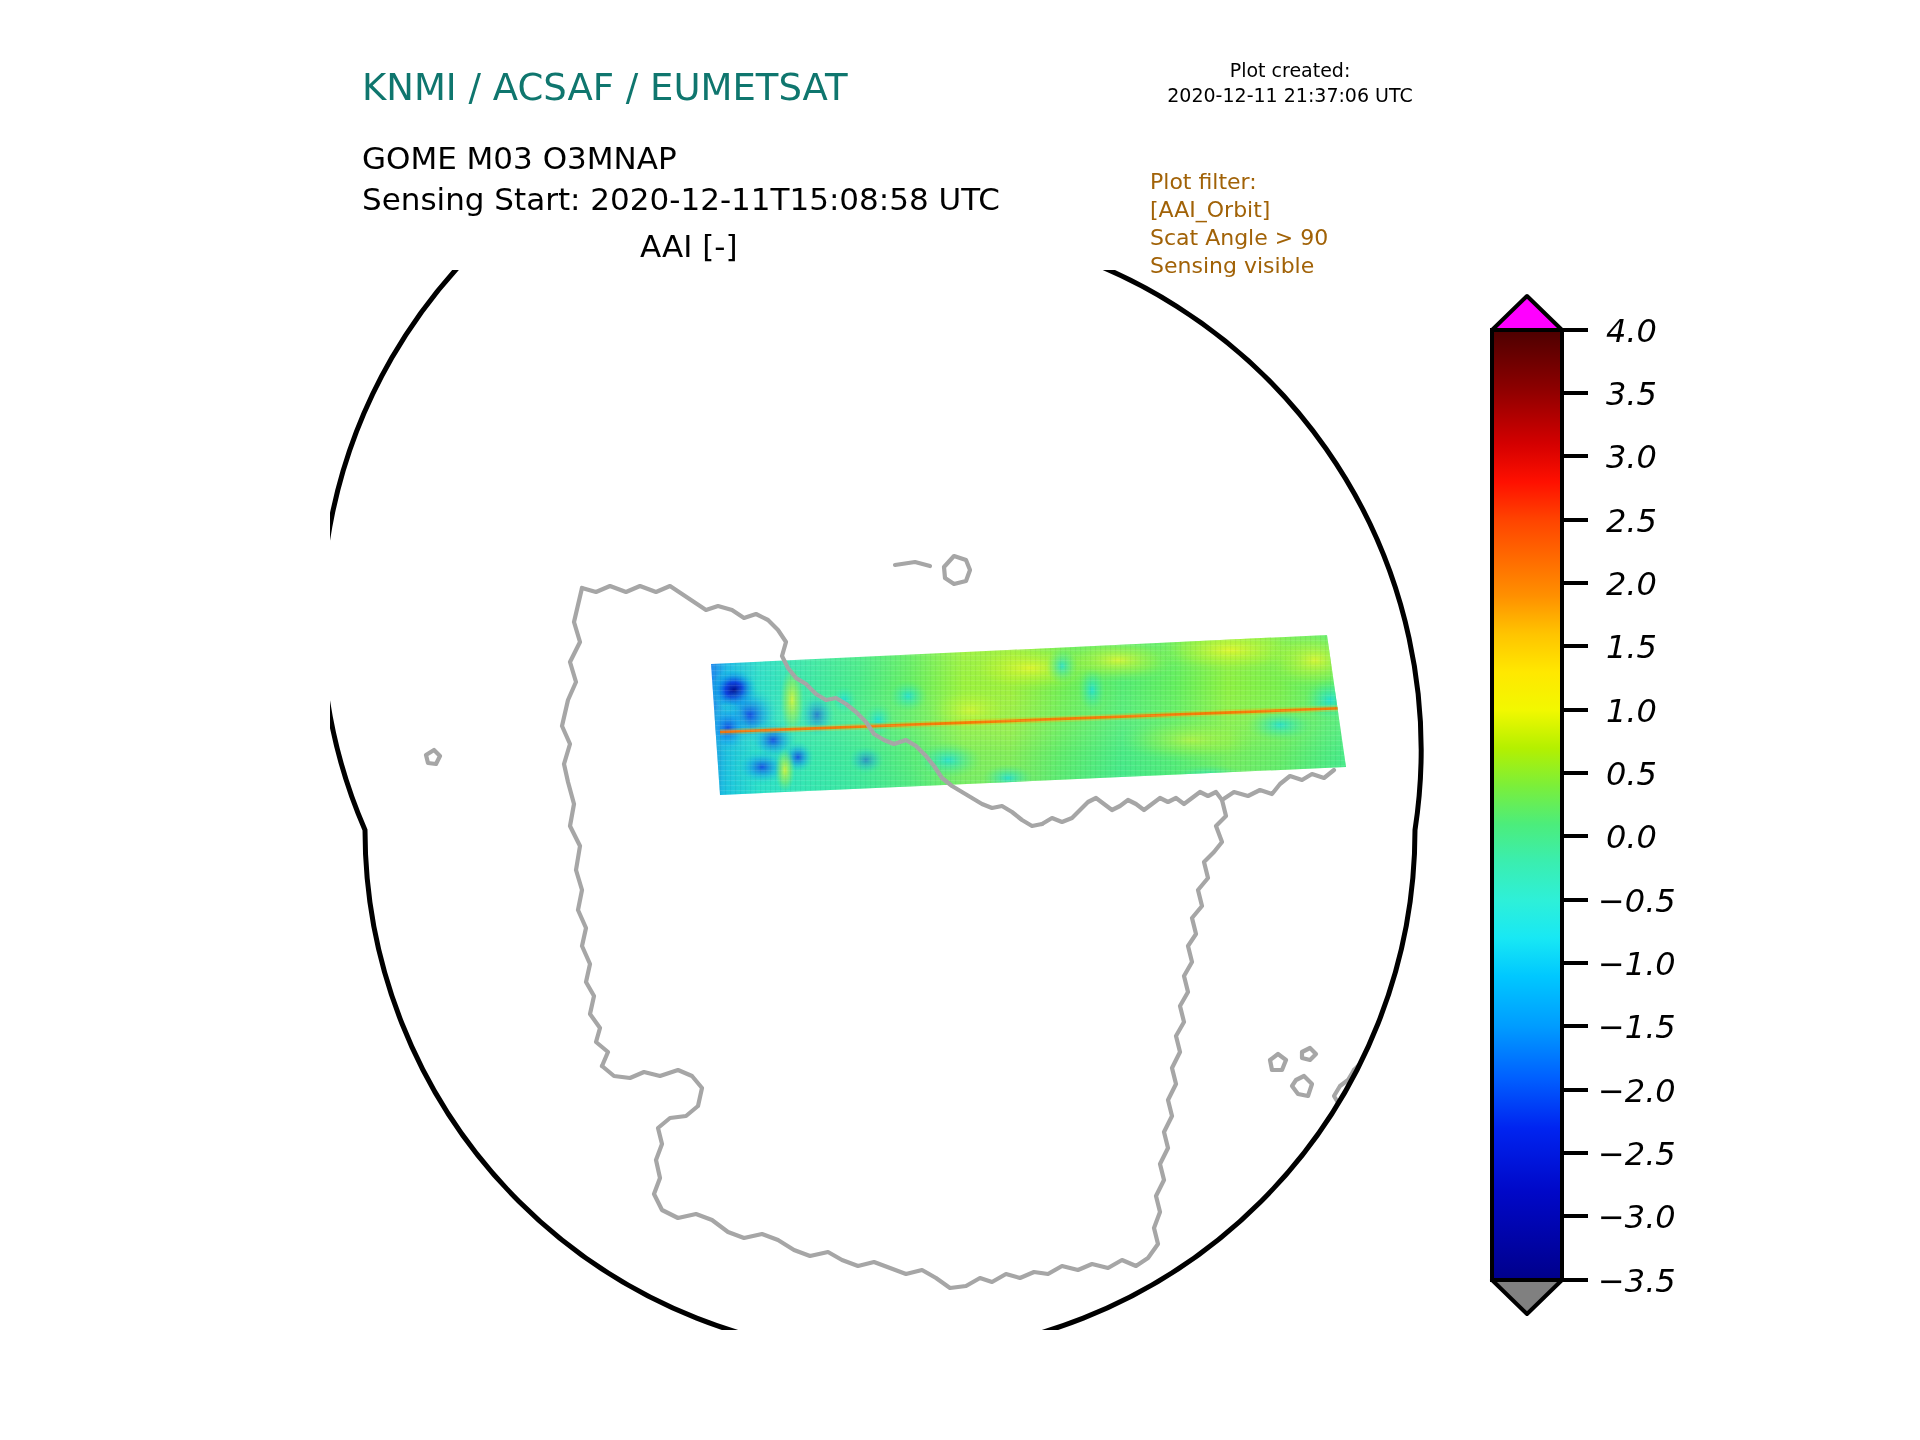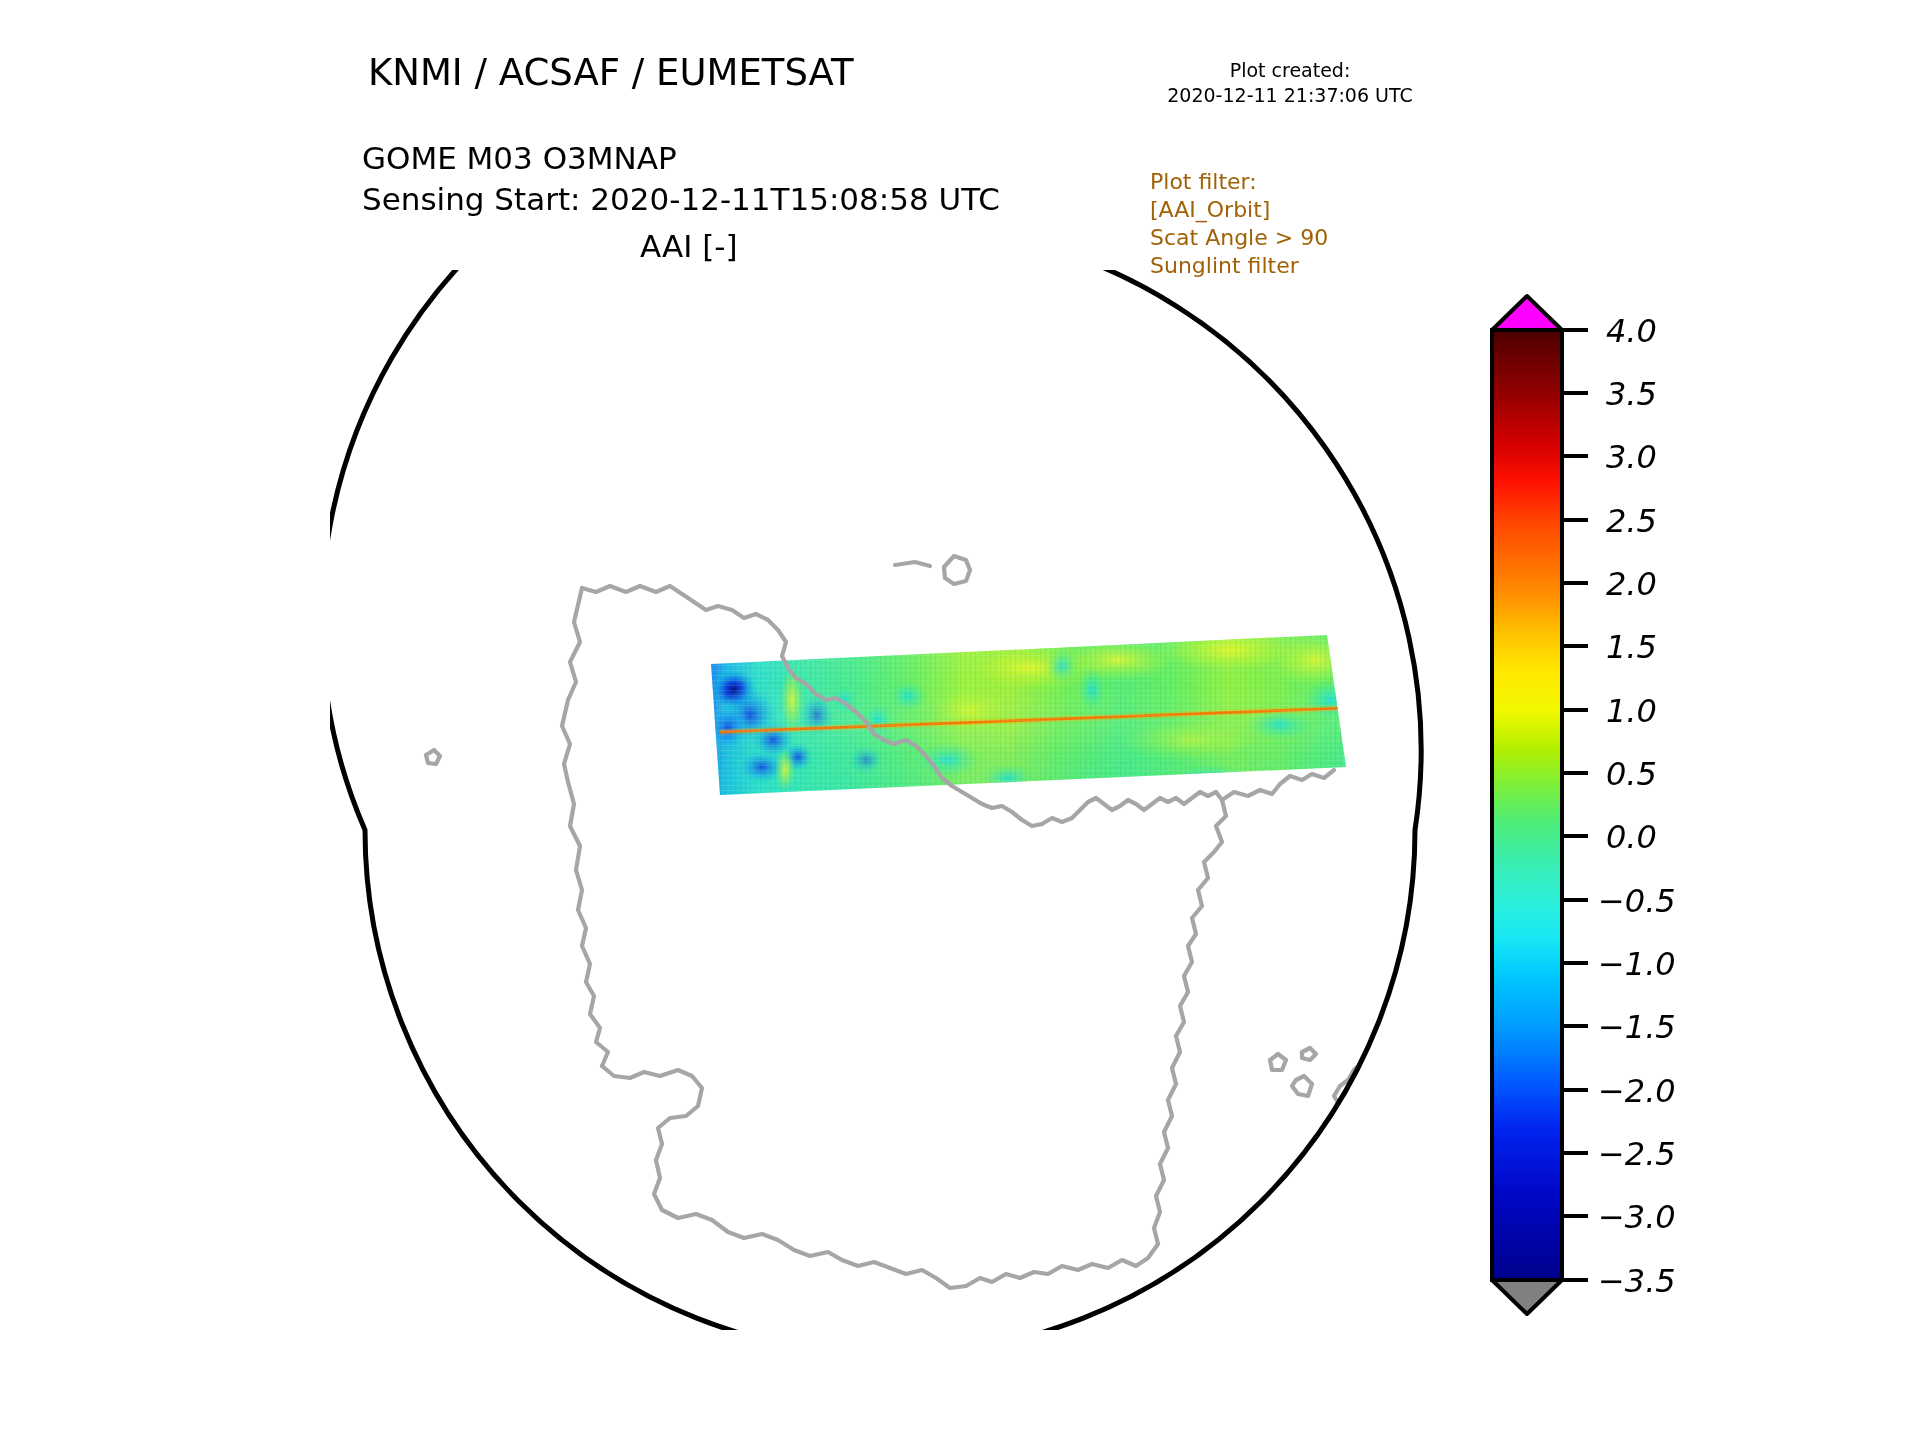--- a/index.html
+++ b/index.html
@@ -9,26 +9,25 @@
     font-family:"DejaVu Sans", sans-serif;
     overflow:hidden;
     position:relative;
   }
   #root{position:absolute;left:0;top:0;width:1920px;height:1440px;}
 
   .abs{position:absolute;}
 
   
   #org-title{
-    left:362px; top:51px;
+    left:362px; top:66px;
     font-size:37px;
-    color:#000000;
+    color:#0f766e;
     white-space:nowrap;
     letter-spacing:0px;
-    margin-left:6px;
   }
   #plot-created-block{
     left:1080px; top:58px;
     width:420px;
     text-align:center;
     font-size:19px;
     color:#000000;
     line-height:25px;
   }
   #main-title-block{
@@ -89,21 +88,21 @@
     <div>GOME M03 O3MNAP</div>
     <div>Sensing Start: 2020-12-11T15:08:58 UTC</div>
   </div>
 
   <div class="abs" id="axis-title">AAI [-]</div>
 
   <div class="abs" id="filter-block">
     <div>Plot filter:</div>
     <div>[AAI_Orbit]</div>
     <div>Scat Angle &gt; 90</div>
-    <div>Sunglint filter</div>
+    <div>Sensing visible</div>
   </div>
 
   <div class="abs" id="map-wrap">
     <svg id="map-svg" width="1160" height="1060" viewBox="0 0 1160 1060">
 
       <defs>
 
         <clipPath id="globeClip">
           <path d="M 35,560 A 525,525 0 0 1 1085,560 A 525,525 0 0 1 35,560 Z"></path>
         </clipPath>

